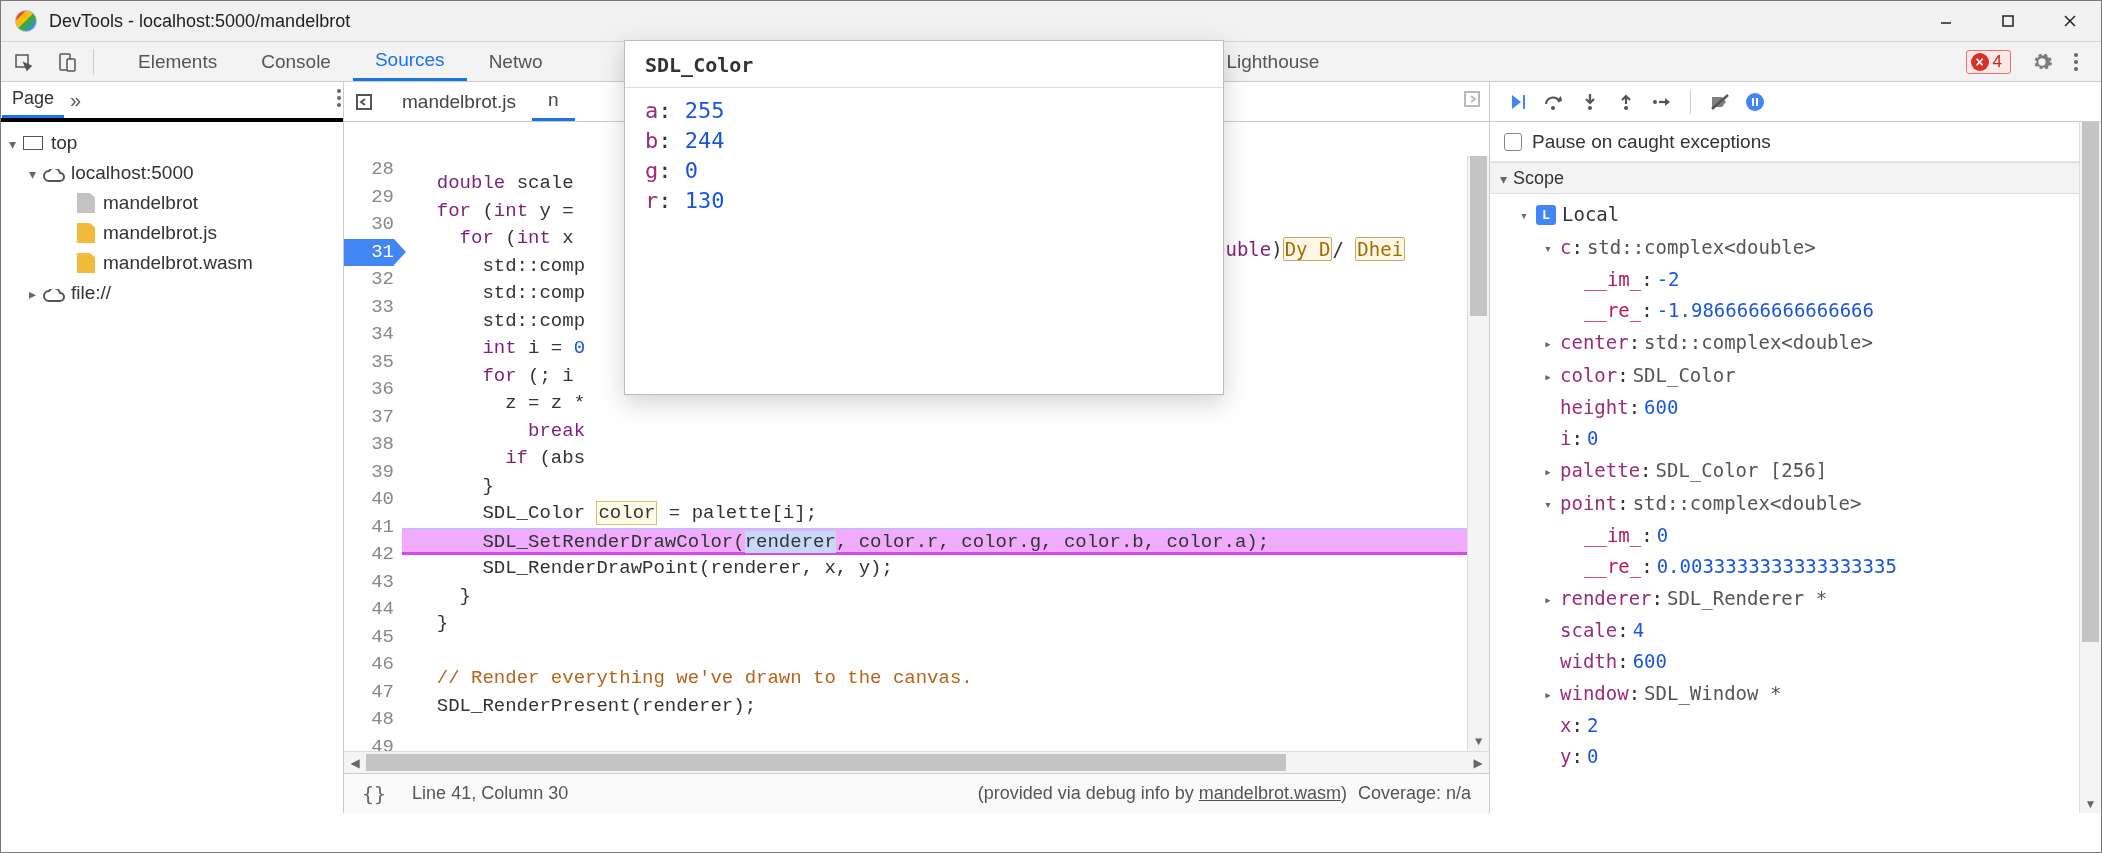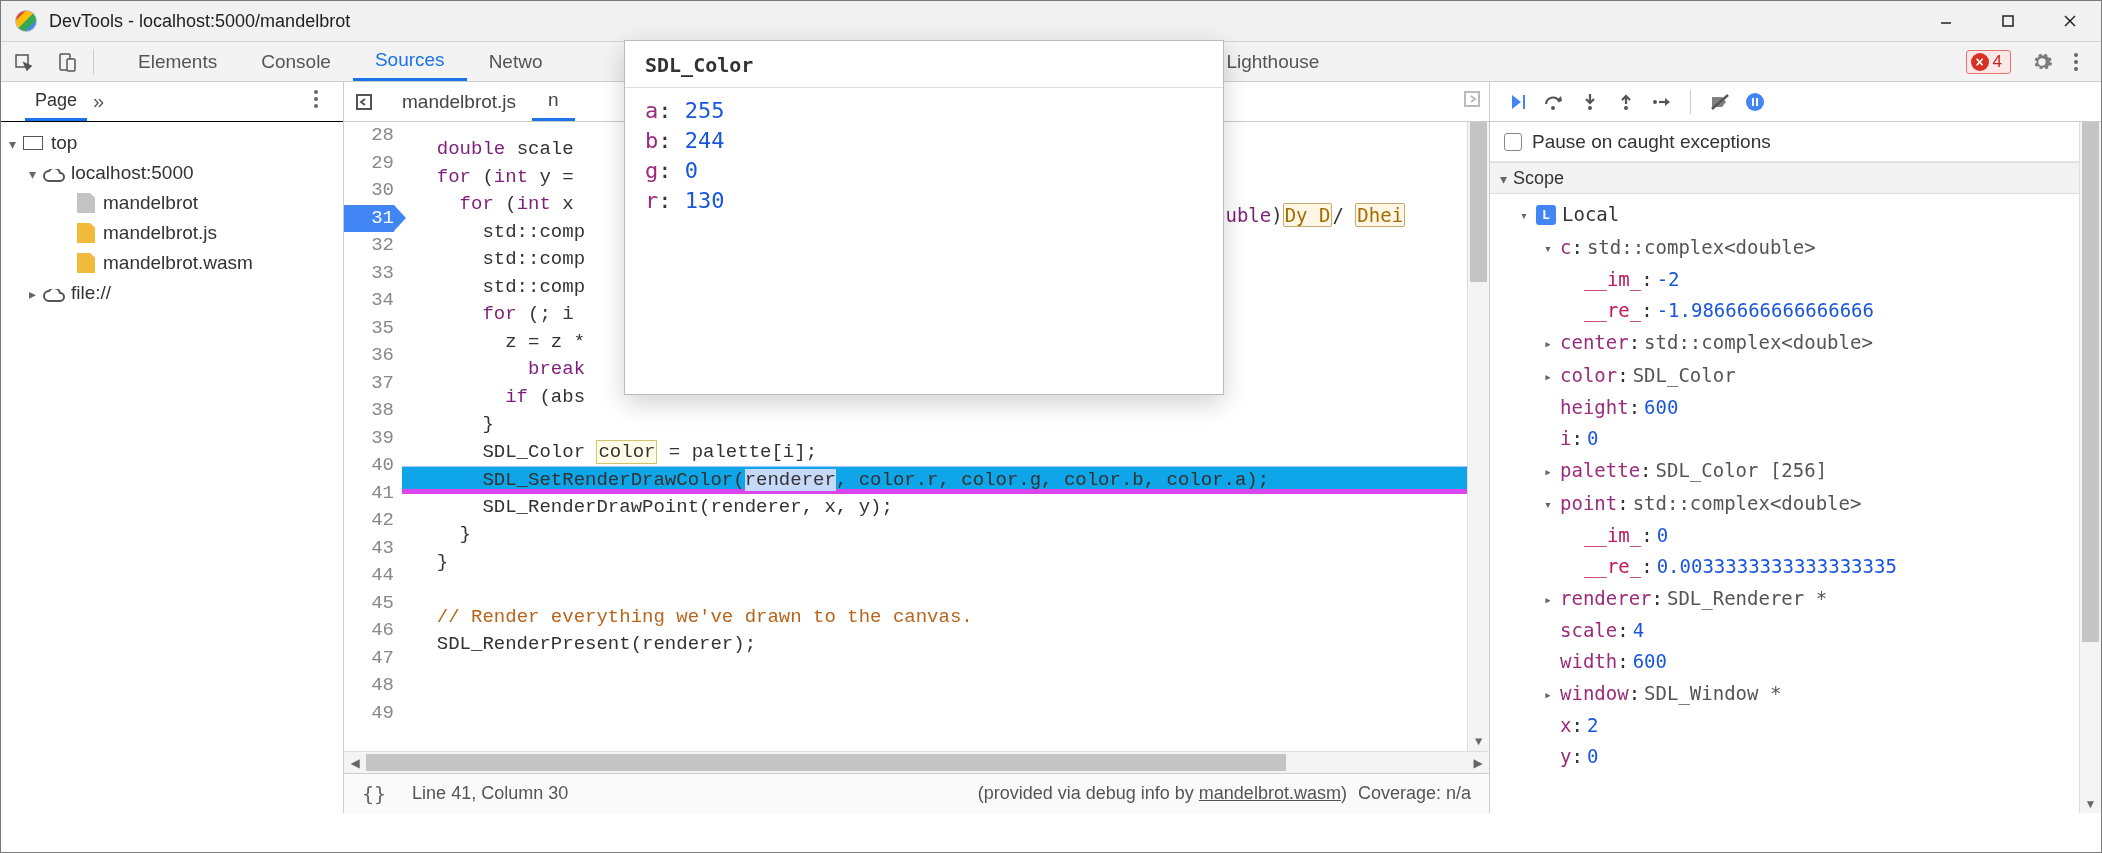--- a/index.html
+++ b/index.html
@@ -19,21 +19,21 @@
 .tabstrip .tab { padding: 0 22px; display: flex; align-items: center; color: #555; font-size: 19px; }
 .tabstrip .tab.active { color: #1a73e8; border-bottom: 3px solid #1a73e8; }
 .tabstrip .right-tools { margin-left: auto; display: flex; align-items: center; padding-right: 8px; }
 .error-badge { display:flex; align-items:center; border:1px solid #e57373; background:#fce8e6; border-radius:3px; padding:1px 8px 1px 4px; margin-right:14px; color:#c5221f; font-size:17px;}
 .error-badge .circ { width:18px; height:18px; border-radius:50%; background:#d93025; color:#fff; display:flex; align-items:center; justify-content:center; font-size:14px; margin-right:4px; font-weight:bold;}
 .gear-btn, .kebab-btn { width:34px; display:flex; align-items:center; justify-content:center; }
 
 .main { display: flex; height: 731px; }
 
 .sidebar { width: 343px; border-right: 1px solid #ccc; display:flex; flex-direction:column; }
-.sidebar-header { height: 40px; display:flex; align-items:center; border-bottom:1px solid #000000; padding:0 24px;}
+.sidebar-header { height: 40px; display:flex; align-items:center; border-bottom:4px solid #000000; padding:0 1px;}
 .sidebar-tab { font-size: 18px; color:#333; padding:0 10px; height:100%; display:flex; align-items:center; border-bottom:3px solid #1a73e8; }
 .sidebar-more { margin-left:6px; font-size:20px; color:#555;}
 .sidebar-header .kebab { margin-left:auto; }
 .tree { padding-top:6px; font-size:19px; }
 .tree-row { display:flex; align-items:center; height:30px; padding-left:8px; white-space:nowrap;}
 .tree-row .caret { width:14px; display:inline-block; }
 .tree-row .caret.open::before { content:"▾"; color:#666; font-size:14px;}
 .tree-row .caret.closed::before { content:"▸"; color:#666; font-size:14px;}
 .frame-icon { width:20px; height:14px; border:1px solid #555; margin-right:8px; display:inline-block;}
 .cloud-icon { width:22px; height:14px; margin-right:6px; display:inline-block;}
@@ -45,28 +45,28 @@
 
 .editor-panel { flex:1; display:flex; flex-direction:column; min-width:0;}
 .editor-tabs { height:40px; border-bottom:1px solid #ccc; display:flex; align-items:center; padding:0 8px; position:relative;}
 .nav-activator { width:24px; display:flex; align-items:center; justify-content:center; margin-right:10px;}
 .nav-activator svg { stroke:#555; stroke-width:2; fill:none;}
 .editor-tab { padding:0 16px; height:100%; display:flex; align-items:center; font-size:19px; color:#444;}
 .editor-tab.active { border-bottom:3px solid #1a73e8;}
 .editor-tabs .exec { margin-left:auto; opacity:.4;}
 .editor-tabs .exec svg { stroke:#555; stroke-width:2; fill:none;}
 
-.code-wrap { flex:1; position:relative; overflow:hidden; font-family: Consolas, "Courier New", monospace; font-size:19px; }
+.code-wrap { flex:1; position:relative; overflow:hidden; font-family: Consolas, "Courier New", monospace; font-size:19px;margin-top:34px; }
 .gutter { position:absolute; left:0; top:0; width:58px; text-align:right; color:#888; padding-right:8px;}
 .gutter div { height:27.5px; line-height:27.5px; }
 .gutter div.exec-line { background:#4285f4; color:#fff; position:relative;}
 .gutter div.exec-line::after { content:""; position:absolute; right:-12px; top:0; border-top:13.75px solid transparent; border-bottom:13.75px solid transparent; border-left:12px solid #4285f4;}
 .code-lines { position:absolute; left:58px; right:0; top:14px; }
 .code-lines .line { height:27.5px; line-height:27.5px; white-space:pre; padding-left:12px;}
-.code-lines .line.current-hl { background:#0ea5e9; border-top:1px solid #a8c7fa; border-bottom:5px solid #d946ef;}
+.code-lines .line.current-hl { background:#f0abfc; border-top:1px solid #a8c7fa; border-bottom:3px solid #d946ef;}
 .kw { color:#7e1f7c; }
 .num { color:#1a56db; }
 .com { color:#b7651b; }
 .param { color:#a76b00; border:1px solid #c6a96e; background:#fff7e6; padding:0 1px; border-radius:2px;}
 .var-hl { background:#fffbe6; border:1px solid #d6c268; padding:0 1px;}
 .sel-hl { background:#c7d9f8;}
 .scroll-v { position:absolute; right:0; top:0; width:22px; height:100%; background:#f4f4f4; border-left:1px solid #ddd;}
 .scroll-v .thumb { position:absolute; left:2px; right:2px; top:0; height:160px; background:#c4c4c4;}
 .scroll-v .arrow { position:absolute; left:0; right:0; text-align:center; color:#666; font-size:12px;}
 .scroll-h { height:22px; background:#f4f4f4; border-top:1px solid #ddd; display:flex; align-items:center;}
@@ -276,20 +276,21 @@
           <div>48</div>
           <div>49</div>
         </div>
       <div class="code-lines" id="code-lines">
           <div class="line">  <span class="kw">double</span> scale </div>
           <div class="line">  <span class="kw">for</span> (<span class="kw">int</span> y = </div>
           <div class="line">    <span class="kw">for</span> (<span class="kw">int</span> x </div>
           <div class="line">      std::comp</div>
           <div class="line">      std::comp</div>
           <div class="line">      std::comp</div>
+          <div class="line">      <span class="kw">int</span> i = <span class="num">0</span></div>
           <div class="line">      <span class="kw">for</span> (; i </div>
           <div class="line">        z = z *</div>
           <div class="line">          <span class="kw">break</span></div>
           <div class="line">        <span class="kw">if</span> (abs</div>
           <div class="line">      }</div>
           <div class="line">      SDL_Color <span class="var-hl">color</span> = palette[i];</div>
           <div class="line current-hl">      SDL_SetRenderDrawColor(<span class="sel-hl">renderer</span>, color.r, color.g, color.b, color.a);</div>
           <div class="line">      SDL_RenderDrawPoint(renderer, x, y);</div>
           <div class="line">    }</div>
           <div class="line">  }</div>

